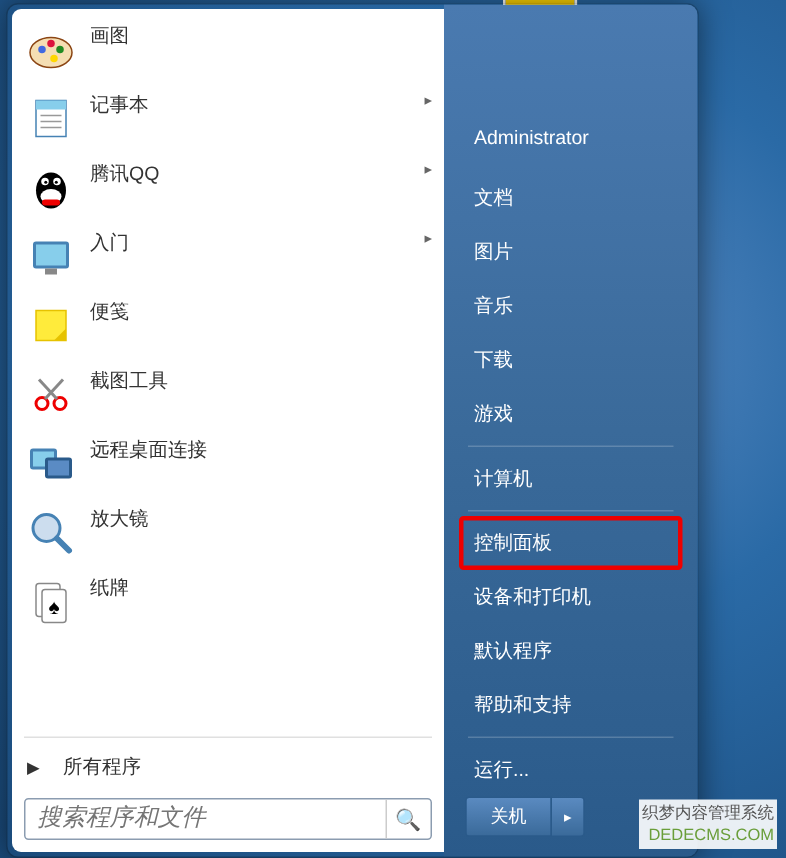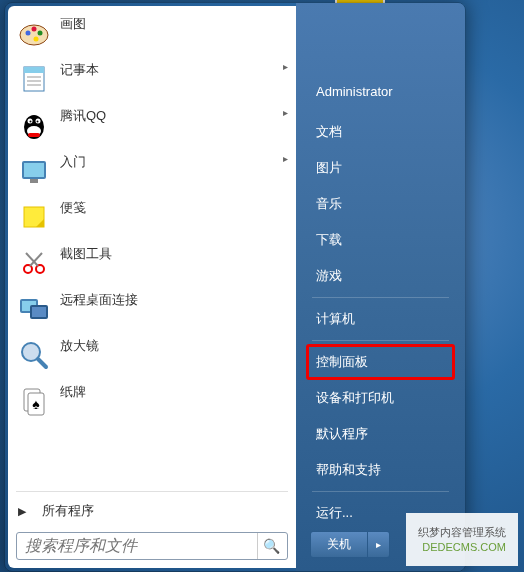--- a/index.html
+++ b/index.html
@@ -1,18 +1,18 @@
 <!DOCTYPE html>
 <html><head>
 <meta charset="utf-8">
 <style>
 *{margin:0;padding:0;box-sizing:border-box;font-family:"Microsoft YaHei","Segoe UI",sans-serif}
 body{width:524px;height:572px;overflow:hidden;background:linear-gradient(180deg,#3e6fa6 0%,#2a5a8a 50%,#1a4a7a 100%);position:relative}
 .desktop-bg{position:absolute;inset:0;background:radial-gradient(ellipse at 70% 40%,#5a8bc4 0%,#2a6aa6 40%,#1a4a7a 100%)}
-.author-badge{position:absolute;bottom:6px;right:6px;color:#888;font-size:11px;text-align:right;line-height:1.3;background:rgba(255,255,255,.9);padding:12px}
+.author-badge{position:absolute;bottom:6px;right:6px;color:#888;font-size:11px;text-align:right;line-height:1.3;background:rgba(255,255,255,.9);padding:2px}
 .author-badge div:first-child{color:#555}
 .flower-icon{position:absolute;top:0;left:335px;width:50px;height:35px;background:linear-gradient(180deg,#ffd700 0%,#ff8c00 100%);border:2px solid #fff;border-top:none;border-radius:0 0 4px 4px;overflow:hidden}
 .flower-icon::before{content:"";position:absolute;top:8px;left:8px;width:34px;height:18px;background:radial-gradient(circle,#ff4500 20%,#ff8c00 60%)}
 .start-menu{position:absolute;left:4px;top:2px;width:462px;height:570px;display:flex;border-radius:8px;overflow:hidden;box-shadow:0 0 20px rgba(0,0,0,.5);border:1px solid rgba(0,0,0,.3)}
 .left-panel{width:288px;background:#fff;display:flex;flex-direction:column;border-radius:6px 0 0 6px;margin:3px 0 3px 3px}
 .program-list{flex:1;padding:4px 2px;overflow-y:auto}
 .program-item{display:flex;align-items:flex-start;padding:5px 6px;cursor:pointer;border-radius:3px;font-size:13px;color:#333}
 .program-icon{width:36px;height:36px;margin-right:8px;display:flex;align-items:center;justify-content:center;flex-shrink:0}
 .program-label{flex:1}
 .expand-arrow{color:#666;font-size:10px}

